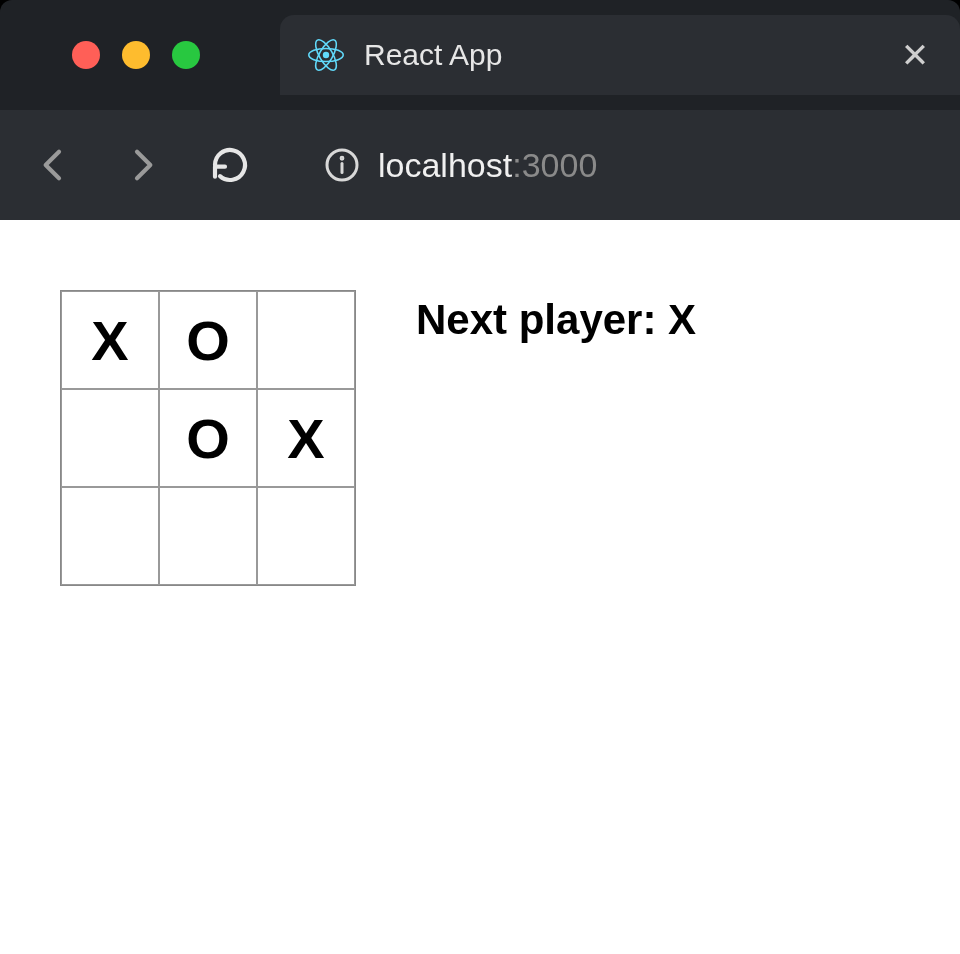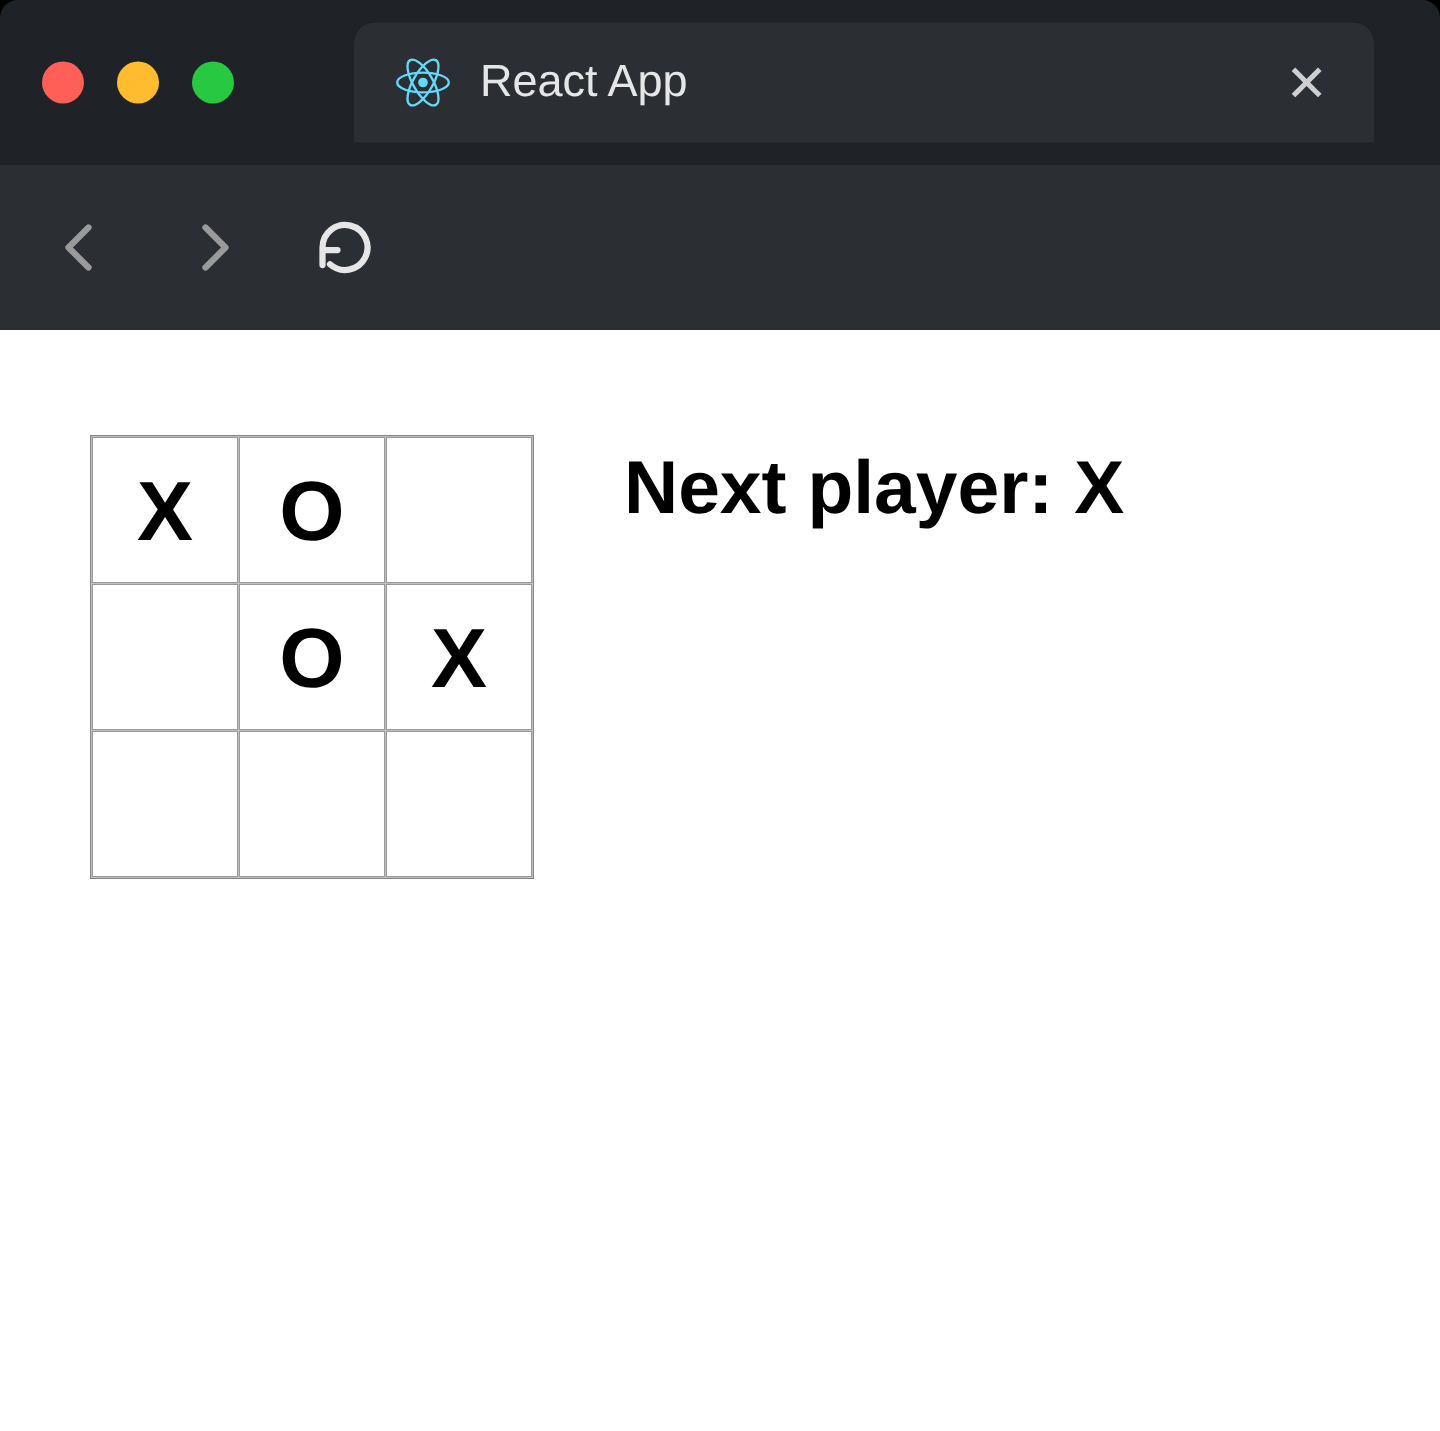--- a/index.html
+++ b/index.html
@@ -15,20 +15,21 @@
       height: 220px;
       position: relative;
       border-radius: 12px 12px 0 0;
     }
     .tabbar {
       height: 110px;
       display: flex;
       align-items: center;
       padding-left: 28px;
       position: relative;
+      justify-content: flex-end;
     }
     .traffic-lights {
       display: flex;
       gap: 22px;
       align-items: center;
     }
     .traffic-lights .dot {
       width: 28px;
       height: 28px;
       border-radius: 50%;
@@ -132,21 +133,21 @@
       align-items: center;
       justify-content: center;
       cursor: pointer;
       font-family: inherit;
       color: #000;
     }
     .game-info {
       padding-top: 6px;
     }
     .status {
-      font-size: 50px;
+      font-size: 42px;
       font-weight: 700;
       color: #000;
       margin-bottom: 40px;
     }
     .history {
       list-style: decimal;
       padding-left: 60px;
     }
     .history li {
       font-size: 32px;
@@ -202,20 +203,32 @@
       <svg viewBox="0 0 24 24" fill="none" stroke="currentColor" stroke-width="2.5" stroke-linecap="round" stroke-linejoin="round">
           <polyline points="9 4 17 12 9 20"></polyline>
         </svg>
     </span>
     <span class="nav-icon reload">
       <svg viewBox="0 0 24 24" fill="none" stroke="currentColor" stroke-width="2.5" stroke-linecap="round" stroke-linejoin="round">
         <path d="M3 12a9 9 0 1 1 3 6.7"></path>
         <polyline points="3 22 3 16 9 16" transform="translate(0 -3)"></polyline>
       </svg>
     </span>
+    <div class="addressbar">
+      <span class="info-icon">
+        <svg viewBox="0 0 24 24" fill="none" stroke="currentColor" stroke-width="2" stroke-linecap="round" stroke-linejoin="round">
+          <circle cx="12" cy="12" r="10"></circle>
+          <line x1="12" y1="11" x2="12" y2="17"></line>
+          <circle cx="12" cy="7.5" r="0.6" fill="currentColor"></circle>
+        </svg>
+      </span>
+      <span class="url">
+        <span class="host">localhost</span><span class="port">:3000</span>
+      </span>
+    </div>
   </div>
 </div>
 
 <div class="content">
   <div class="game-board">
     <button class="square">X</button>
     <button class="square">O</button>
     <button class="square"></button>
     <button class="square"></button>
     <button class="square">O</button>

